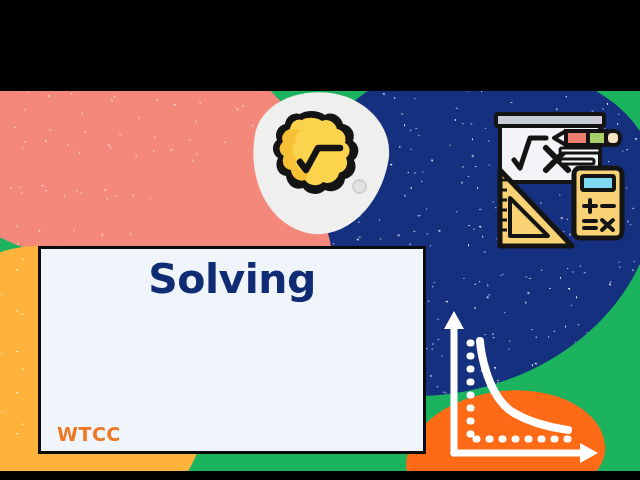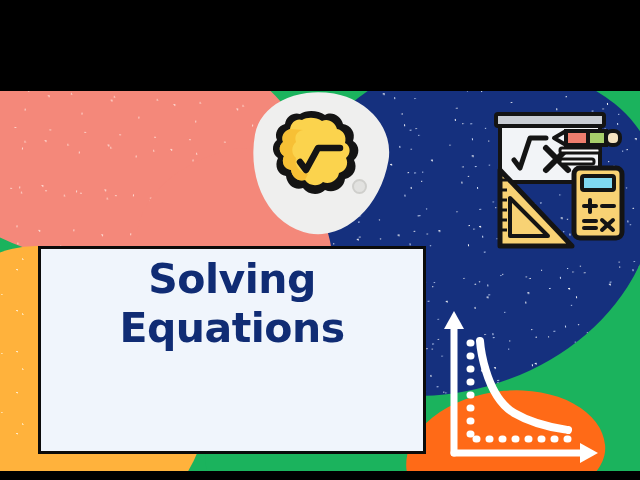--- a/index.html
+++ b/index.html
@@ -243,22 +243,22 @@
         <line x1="114" y1="136" x2="115" y2="136"></line>
         <line x1="127" y1="136" x2="128" y2="136"></line>
       </g>
 
       <path d="M40 38 C40 38 44 92 74 110 C98 124 124 126 128 127" fill="none" stroke="#FFFFFF" stroke-width="8" stroke-linecap="round"></path>
     </svg>
 
     <div class="title-card">
       <div class="title-text">
         <span class="ln">Solving</span>
-        <span class="ln">Equations</span>
       </div>
+      <div class="brand">WTCC</div>
     </div>
 
   </div>
 
   <div class="bar top"></div>
   <div class="bar bottom"></div>
 
 </div>
 
 </body></html>

